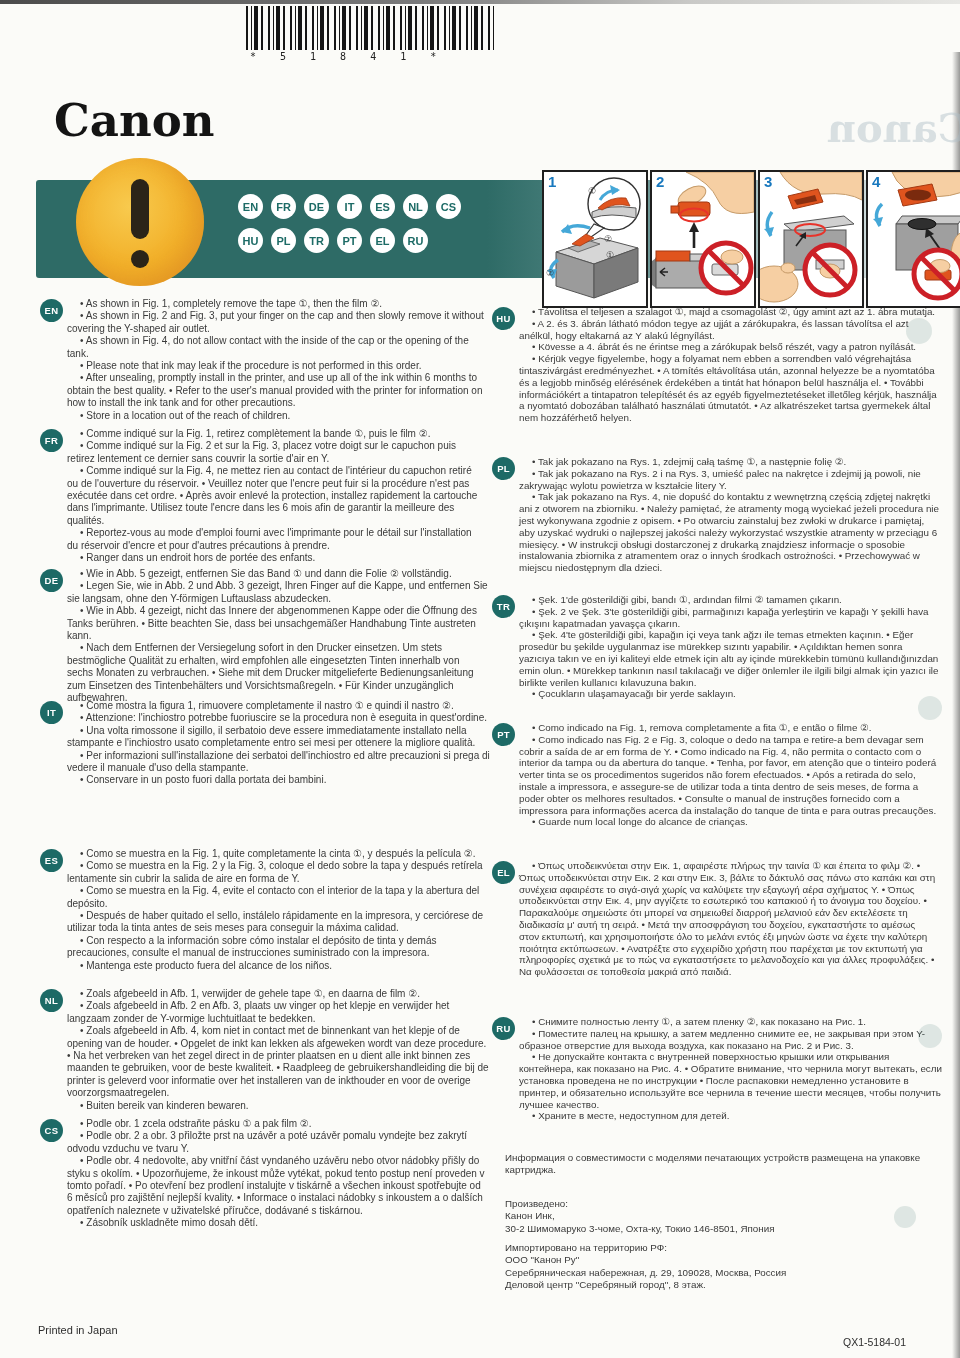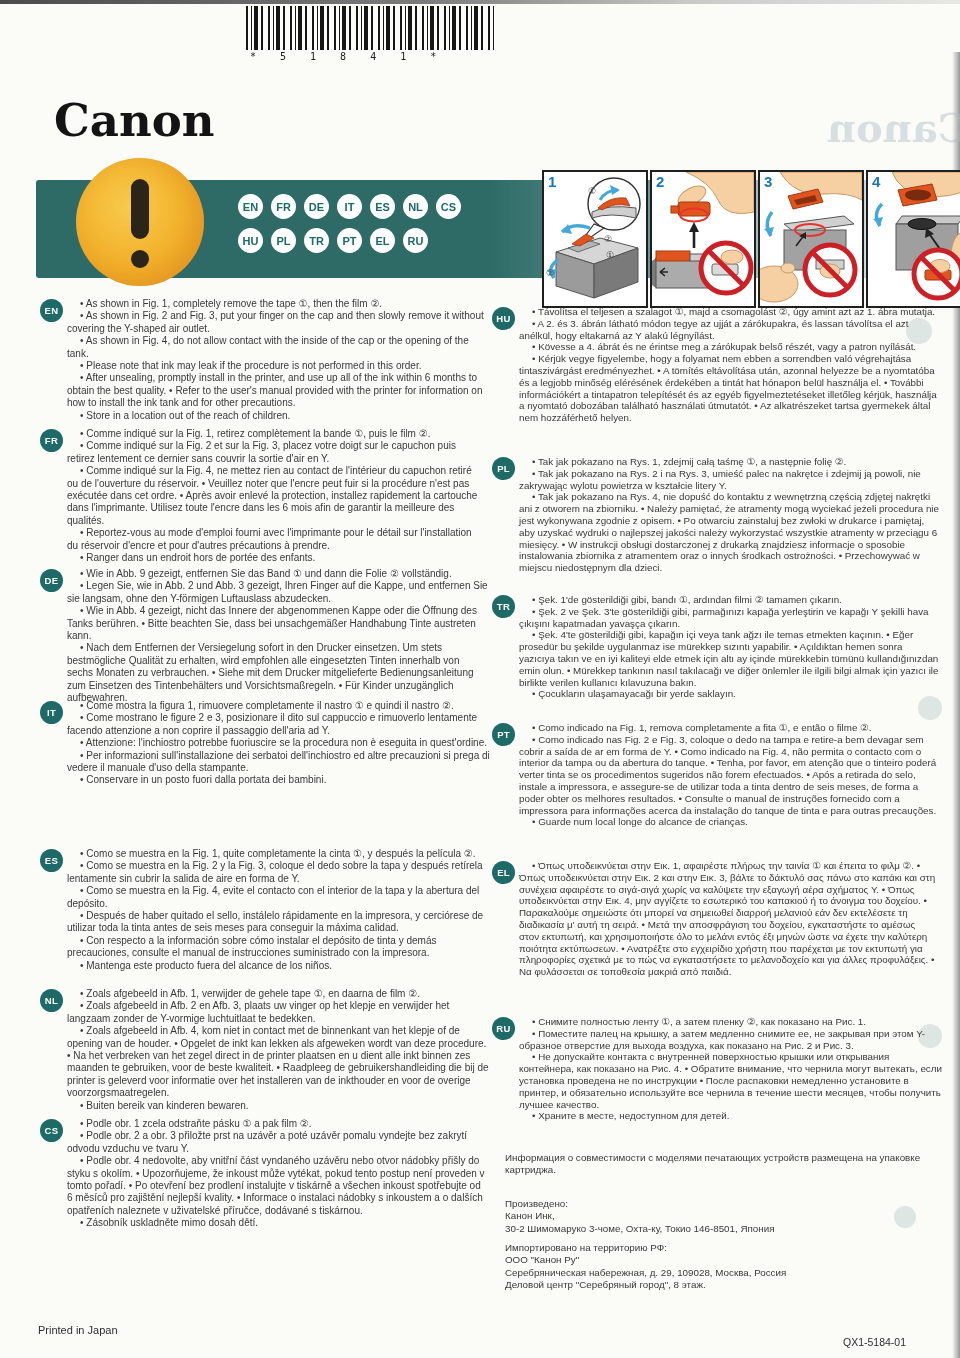--- a/index.html
+++ b/index.html
@@ -221,32 +221,32 @@
         <p>• Comme indiqué sur la Fig. 1, retirez complètement la bande ①, puis le film ②.</p>
         <p>• Comme indiqué sur la Fig. 2 et sur la Fig. 3, placez votre doigt sur le capuchon puis retirez lentement ce dernier sans couvrir la sortie d'air en Y.</p>
         <p>• Comme indiqué sur la Fig. 4, ne mettez rien au contact de l'intérieur du capuchon retiré ou de l'ouverture du réservoir. • Veuillez noter que l'encre peut fuir si la procédure n'est pas exécutée dans cet ordre. • Après avoir enlevé la protection, installez rapidement la cartouche dans l'imprimante. Utilisez toute l'encre dans les 6 mois afin de garantir la meilleure des qualités.</p>
         <p>• Reportez-vous au mode d'emploi fourni avec l'imprimante pour le détail sur l'installation du réservoir d'encre et pour d'autres précautions à prendre.</p>
         <p>• Ranger dans un endroit hors de portée des enfants.</p>
       </div>
   </section>
   <section class="sec" style="left:40px;top:568px;width:448px">
     <span class="badge">DE</span>
     <div class="txt">
-        <p>• Wie in Abb. 9 gezeigt, entfernen Sie das Band ① und dann die Folie ② vollständig.</p>
+        <p>• Wie in Abb. 5 gezeigt, entfernen Sie das Band ① und dann die Folie ② vollständig.</p>
         <p>• Legen Sie, wie in Abb. 2 und Abb. 3 gezeigt, Ihren Finger auf die Kappe, und entfernen Sie sie langsam, ohne den Y-förmigen Luftauslass abzudecken.</p>
         <p>• Wie in Abb. 4 gezeigt, nicht das Innere der abgenommenen Kappe oder die Öffnung des Tanks berühren. • Bitte beachten Sie, dass bei unsachgemäßer Handhabung Tinte austreten kann.</p>
         <p>• Nach dem Entfernen der Versiegelung sofort in den Drucker einsetzen. Um stets bestmögliche Qualität zu erhalten, wird empfohlen alle eingesetzten Tinten innerhalb von sechs Monaten zu verbrauchen. • Siehe mit dem Drucker mitgelieferte Bedienungsanleitung zum Einsetzen des Tintenbehälters und Vorsichtsmaßregeln. • Für Kinder unzugänglich aufbewahren.</p>
       </div>
   </section>
   <section class="sec" style="left:40px;top:700px;width:450px">
     <span class="badge">IT</span>
     <div class="txt">
         <p>• Come mostra la figura 1, rimuovere completamente il nastro ① e quindi il nastro ②.</p>
-        <p>• Come mostrano le figure 2 e 3, posizionare il dito sul cappuccio e rimuoverlo lentamente facendo attenzione a non coprire il passaggio dell'aria ad Y.</p>
         <p>• Attenzione: l'inchiostro potrebbe fuoriuscire se la procedura non è eseguita in quest'ordine.</p>
+        <p>• Una volta rimossone il sigillo, il serbatoio deve essere immediatamente installato nella stampante e l'inchiostro usato completamente entro sei mesi per ottenere la migliore qualità.</p>
         <p>• Per informazioni sull'installazione dei serbatoi dell'inchiostro ed altre precauzioni si prega di vedere il manuale d'uso della stampante.</p>
         <p>• Conservare in un posto fuori dalla portata dei bambini.</p>
       </div>
   </section>
   <section class="sec" style="left:40px;top:848px;width:448px">
     <span class="badge">ES</span>
     <div class="txt">
         <p>• Como se muestra en la Fig. 1, quite completamente la cinta ①, y después la película ②.</p>
         <p>• Como se muestra en la Fig. 2 y la Fig. 3, coloque el dedo sobre la tapa y después retírela lentamente sin cubrir la salida de aire en forma de Y.</p>
         <p>• Como se muestra en la Fig. 4, evite el contacto con el interior de la tapa y la abertura del depósito.</p>

